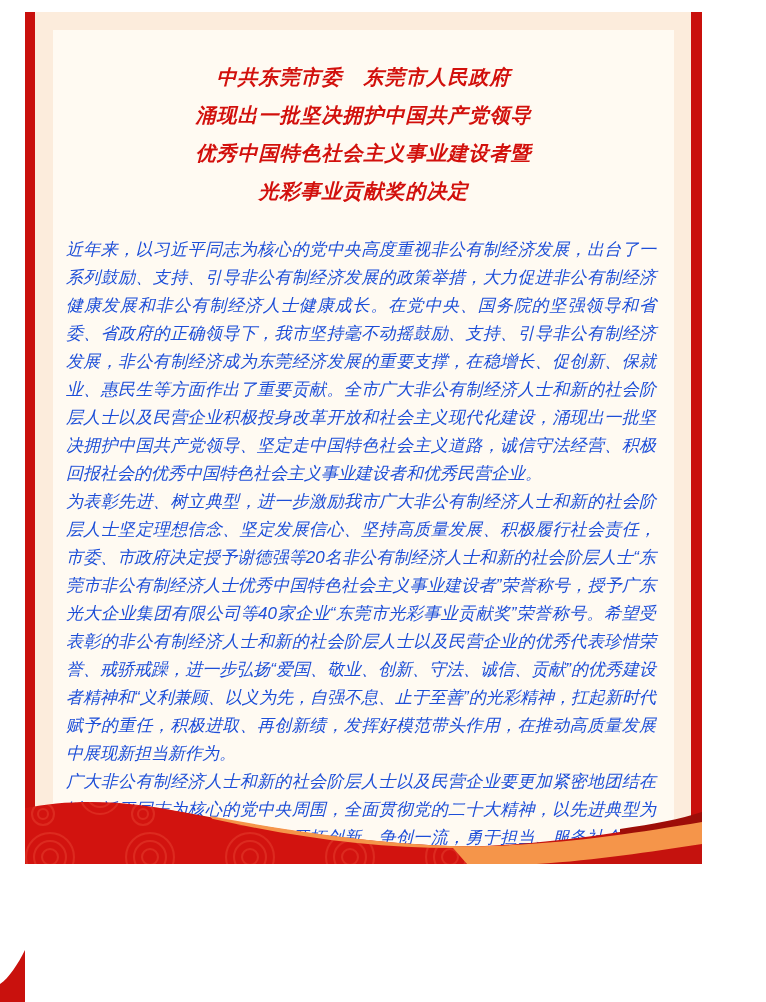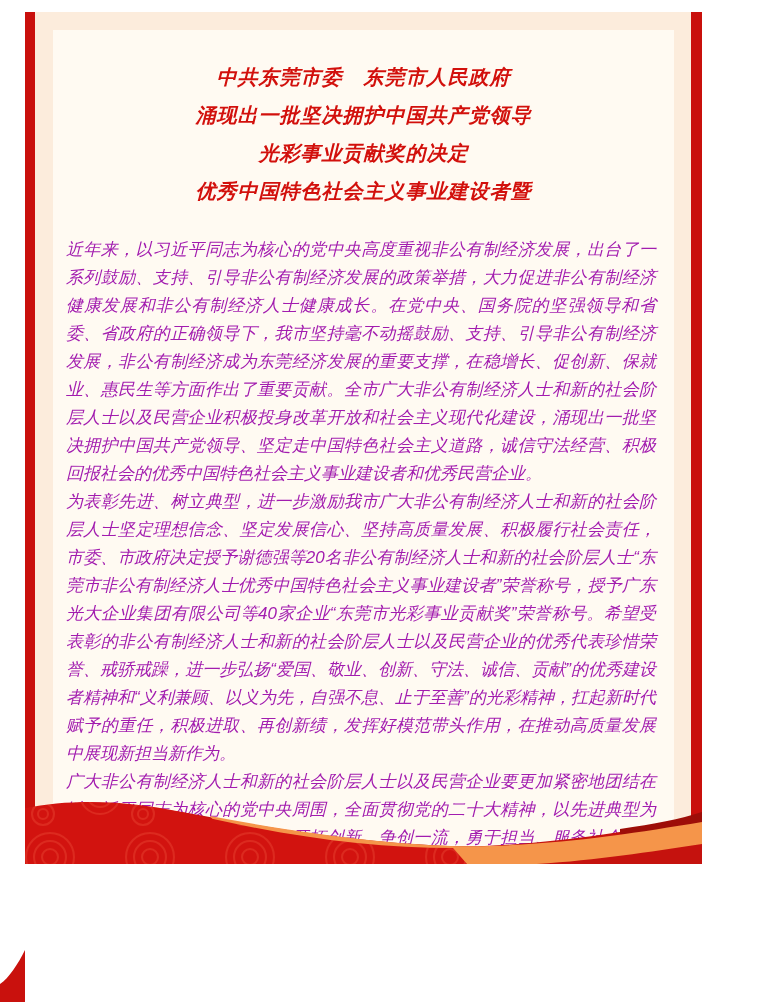--- a/index.html
+++ b/index.html
@@ -51,21 +51,21 @@
   .title-line {
     color: #d2100c;
     font-weight: bold;
     font-size: 20px;
     line-height: 38px;
     letter-spacing: 1px;
   }
   
   .body-block {
     margin: 26px 18px 0 13px;
-    color: #a21caf;
+    color: #1d4ed8;
     font-size: 17px;
     line-height: 28px;
     text-align: justify;
   }
   .body-block p {
     margin: 0;
   }
   .body-block p + p {
   }
   
@@ -92,22 +92,22 @@
 <div class="page">
 
   <div class="card">
     <div class="bar-left"></div>
     <div class="bar-right"></div>
 
     <div class="inner">
       <div class="title-block">
         <div class="title-line">中共东莞市委　东莞市人民政府</div>
         <div class="title-line">涌现出一批坚决拥护中国共产党领导</div>
+        <div class="title-line">优秀中国特色社会主义事业建设者暨</div>
         <div class="title-line">光彩事业贡献奖的决定</div>
-        <div class="title-line">优秀中国特色社会主义事业建设者暨</div>
       </div>
 
       <div class="body-block">
         <p>近年来，以习近平同志为核心的党中央高度重视非公有制经济发展，出台了一系列鼓励、支持、引导非公有制经济发展的政策举措，大力促进非公有制经济健康发展和非公有制经济人士健康成长。在党中央、国务院的坚强领导和省委、省政府的正确领导下，我市坚持毫不动摇鼓励、支持、引导非公有制经济发展，非公有制经济成为东莞经济发展的重要支撑，在稳增长、促创新、保就业、惠民生等方面作出了重要贡献。全市广大非公有制经济人士和新的社会阶层人士以及民营企业积极投身改革开放和社会主义现代化建设，涌现出一批坚决拥护中国共产党领导、坚定走中国特色社会主义道路，诚信守法经营、积极回报社会的优秀中国特色社会主义事业建设者和优秀民营企业。</p>
         <p>为表彰先进、树立典型，进一步激励我市广大非公有制经济人士和新的社会阶层人士坚定理想信念、坚定发展信心、坚持高质量发展、积极履行社会责任，市委、市政府决定授予谢德强等20名非公有制经济人士和新的社会阶层人士“东莞市非公有制经济人士优秀中国特色社会主义事业建设者”荣誉称号，授予广东光大企业集团有限公司等40家企业“东莞市光彩事业贡献奖”荣誉称号。希望受表彰的非公有制经济人士和新的社会阶层人士以及民营企业的优秀代表珍惜荣誉、戒骄戒躁，进一步弘扬“爱国、敬业、创新、守法、诚信、贡献”的优秀建设者精神和“义利兼顾、以义为先，自强不息、止于至善”的光彩精神，扛起新时代赋予的重任，积极进取、再创新绩，发挥好模范带头作用，在推动高质量发展中展现新担当新作为。</p>
         <p>广大非公有制经济人士和新的社会阶层人士以及民营企业要更加紧密地团结在以习近平同志为核心的党中央周围，全面贯彻党的二十大精神，以先进典型为榜样，爱国敬业、遵纪守法，开拓创新、争创一流，勇于担当、服务社会，努力争做优秀中国特色社会主义事业建设者，不断促进我市经济高质量发展和社会和谐稳定，为推动东莞高质量发展再上新台阶作出新的更大贡献！</p>
       </div>
     </div>
 
     <svg class="wave" viewBox="0 0 677 132" preserveAspectRatio="none" xmlns="http://www.w3.org/2000/svg">

